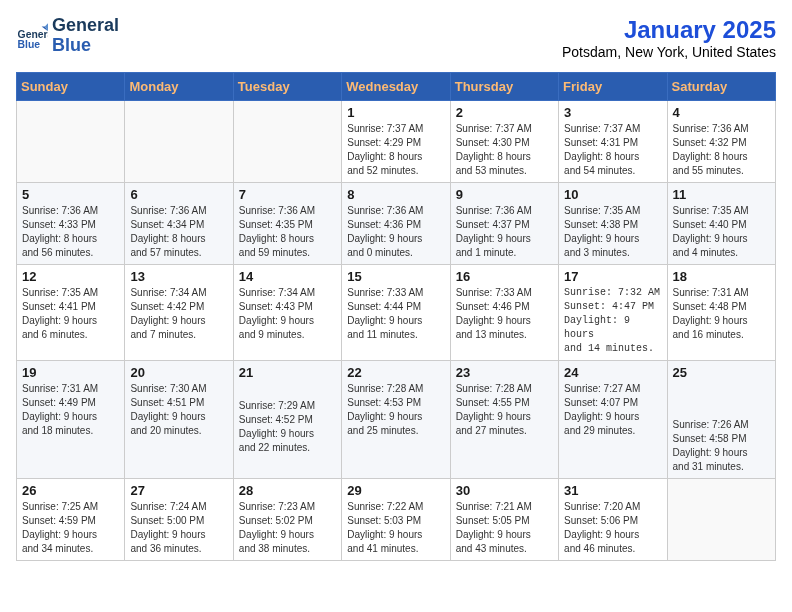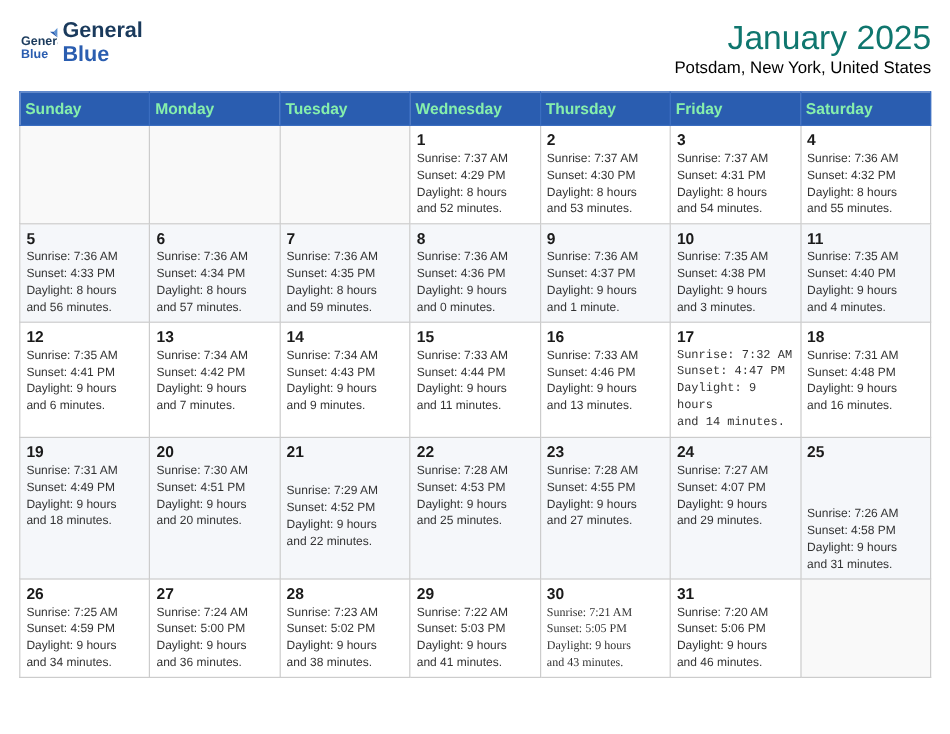--- a/index.html
+++ b/index.html
@@ -31,36 +31,36 @@
       display: block;
     }
     .logo-icon {
       width: 32px;
       height: 32px;
     }
     .title-block {
       text-align: right;
     }
     .month-title {
-      font-size: 28px;
-      font-weight: normal;
-      color: #0f766e;
+      font-size: 24px;
+      font-weight: bold;
+      color: #1d4ed8;
     }
     .location {
       font-size: 14px;
       color: #000000;
     }
     .calendar {
       width: 100%;
       border-collapse: collapse;
       border: 1px solid #ccc;
     }
     .calendar th {
       background: #2a5db0;
-      color: #86efac;
+      color: #fdba74;
       font-size: 13px;
       font-weight: bold;
       padding: 6px 4px;
       text-align: left;
       border: 1px solid #3a6dc0;
     }
     .calendar td {
       border: 1px solid #ccc;
       vertical-align: top;
       padding: 4px 5px;
@@ -338,21 +338,21 @@
         </td>
         <td>
           <div class="day-num">29</div>
           <div class="day-info" style="white-space: pre-line;">Sunrise: 7:22 AM
 Sunset: 5:03 PM
 Daylight: 9 hours
 and 41 minutes.</div>
         </td>
         <td>
           <div class="day-num">30</div>
-          <div class="day-info" style="white-space: pre-line; font-family: Liberation Serif, serif;">Sunrise: 7:21 AM
+          <div class="day-info" style="white-space: pre-line;">Sunrise: 7:21 AM
 Sunset: 5:05 PM
 Daylight: 9 hours
 and 43 minutes.</div>
         </td>
         <td>
           <div class="day-num">31</div>
           <div class="day-info" style="white-space: pre-line;">Sunrise: 7:20 AM
 Sunset: 5:06 PM
 Daylight: 9 hours
 and 46 minutes.</div>

